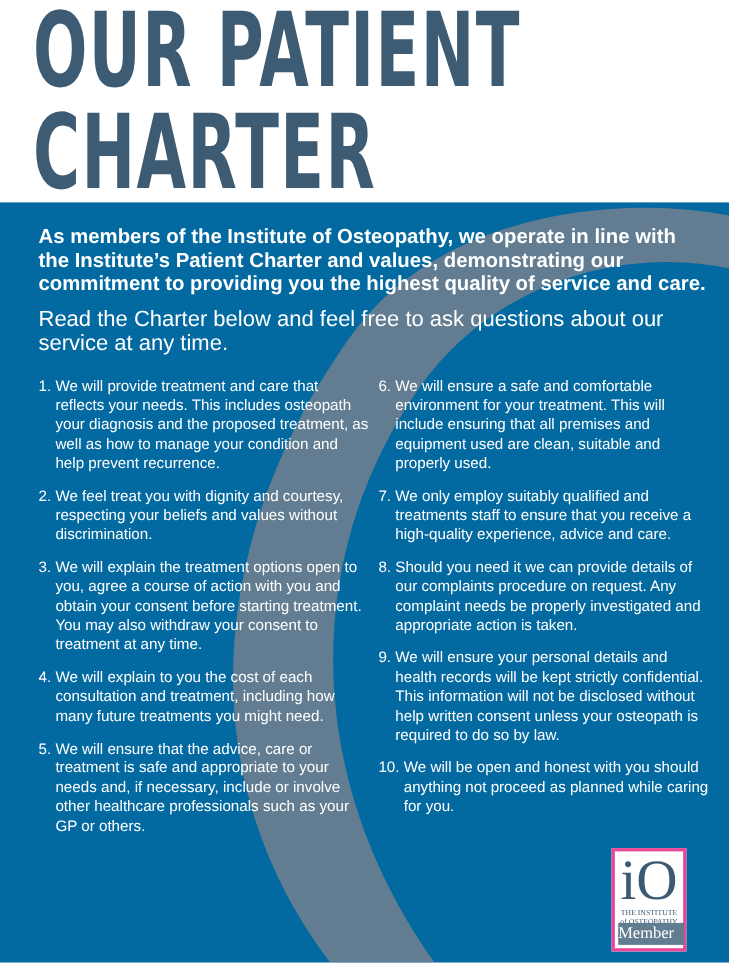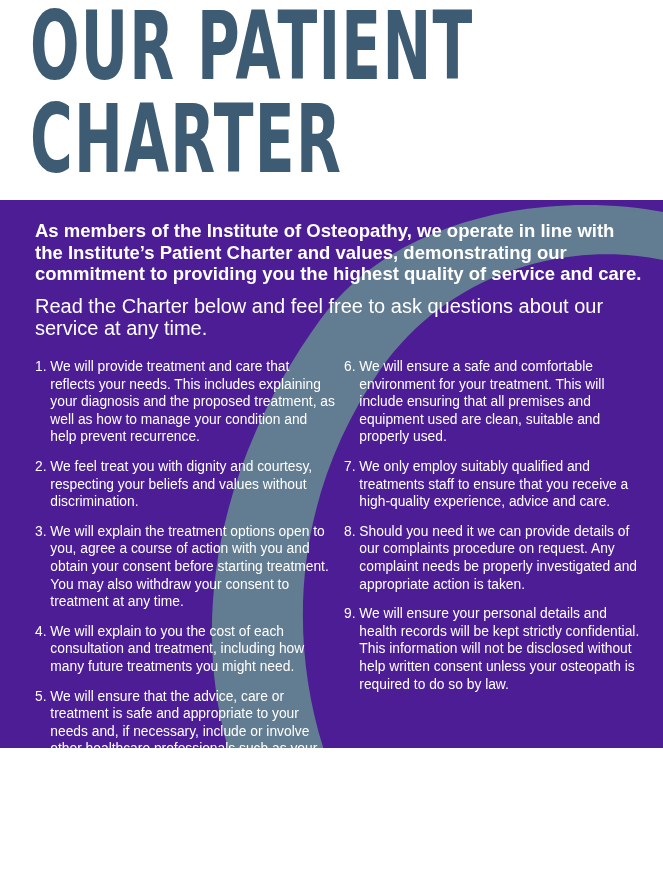--- a/index.html
+++ b/index.html
@@ -1,54 +1,54 @@
 <!DOCTYPE html>
 <html><head>
 <meta charset="utf-8">
 <style>
   html,body{margin:0;padding:0;}
   body{width:663px;height:891px;overflow:hidden;background:#ffffff;position:relative;font-family:"Liberation Sans",sans-serif;}
   .title{position:absolute;left:30px;top:0;margin:0;color:#3d5b73;font-family:"DejaVu Sans",sans-serif;font-weight:bold;font-size:94px;line-height:93px;letter-spacing:2px;transform:scaleX(0.62);transform-origin:left top;white-space:nowrap;}
   .title div{display:block;}
-  .panel{position:absolute;left:0;top:200px;width:663px;height:548px;background:#4c1d95;overflow:hidden;}
+  .panel{position:absolute;left:0;top:184px;width:663px;height:691px;background:#0369a1;overflow:hidden;}
   .arc{position:absolute;left:0;top:0;width:663px;height:691px;}
   .intro{position:absolute;left:35px;top:20px;width:610px;color:#fff;font-weight:bold;font-size:18.5px;line-height:21.5px;}
   .read{position:absolute;left:35px;top:96px;width:600px;color:#fff;font-size:20px;line-height:21.5px;}
   .col{position:absolute;color:#fff;font-size:13.8px;line-height:17.6px;}
   .col.left{left:35px;top:158px;width:300px;}
   .col.right{left:344px;top:158px;width:300px;}
   .item{display:flex;margin-bottom:12px;}
   .num{flex:0 0 auto;white-space:pre;}
   .txt{flex:1 1 auto;}
   .footer-note{position:absolute;right:126px;top:648px;color:#fff;font-size:9.6px;line-height:12.4px;text-align:right;width:260px;}
   .badge{position:absolute;left:556px;top:587px;width:68px;height:94px;background:#fff;border:3px solid #ec4899;box-sizing:border-box;}
   .badge .io{position:absolute;left:0;top:0;width:100%;text-align:center;font-family:"Liberation Serif",serif;color:#3d5a73;font-size:52px;line-height:54px;}
   .badge .inst{position:absolute;left:0;top:53px;width:100%;text-align:center;font-family:Liberation Serif, serif;color:#3d5a73;font-size:7px;line-height:7.5px;}
-  .badge .member{position:absolute;left:3px;bottom:3px;width:60px;height:20px;background:#627c90;color:#fff;text-align:center;font-family:"Liberation Serif",serif;font-size:15px;line-height:20px;}
+  .badge .member{position:absolute;left:3px;bottom:3px;width:60px;height:20px;background:#627c90;color:#fff;text-align:left;font-family:"Liberation Serif",serif;font-size:15px;line-height:20px;}
 </style>
 </head>
 <body>
 
 <h1 class="title">
   <div>OUR PATIENT</div>
   <div>CHARTER</div>
 </h1>
 
 <div class="panel">
   <svg class="arc" viewBox="0 0 663 691" preserveAspectRatio="none">
     <path d="M663,12 C560,-8 400,10 320,120 C190,300 170,520 300,691 L395,691 C280,530 270,330 380,170 C450,70 570,40 663,60 Z" fill="#627d91"></path>
   </svg>
 
   <div class="intro">As members of the Institute of Osteopathy, we operate in line with the Institute’s Patient Charter and values, demonstrating our commitment to providing you the highest quality of service and care.</div>
   <div class="read">Read the Charter below and feel free to ask questions about our service at any time.</div>
 
   <div class="col left">
     <div class="item">
         <span class="num">1. </span>
-        <span class="txt">We will provide treatment and care that reflects your needs. This includes explaining your diagnosis and the proposed treatment, as well as how to manage your condition and help prevent recurrence.</span>
+        <span class="txt">We will provide treatment and care that reflects your needs. This includes osteopath your diagnosis and the proposed treatment, as well as how to manage your condition and help prevent recurrence.</span>
       </div>
     <div class="item">
         <span class="num">2. </span>
         <span class="txt">We feel treat you with dignity and courtesy, respecting your beliefs and values without discrimination.</span>
       </div>
     <div class="item">
         <span class="num">3. </span>
         <span class="txt">We will explain the treatment options open to you, agree a course of action with you and obtain your consent before starting treatment. You may also withdraw your consent to treatment at any time.</span>
       </div>
     <div class="item">
@@ -71,20 +71,24 @@
         <span class="txt">We only employ suitably qualified and treatments staff to ensure that you receive a high-quality experience, advice and care.</span>
       </div>
     <div class="item">
         <span class="num">8. </span>
         <span class="txt">Should you need it we can provide details of our complaints procedure on request. Any complaint needs be properly investigated and appropriate action is taken.</span>
       </div>
     <div class="item">
         <span class="num">9. </span>
         <span class="txt">We will ensure your personal details and health records will be kept strictly confidential. This information will not be disclosed without help written consent unless your osteopath is required to do so by law.</span>
       </div>
+    <div class="item">
+        <span class="num">10. </span>
+        <span class="txt">We will be open and honest with you should anything not proceed as planned while caring for you.</span>
+      </div>
   </div>
 
 
   <div class="badge">
     <div class="io">iO</div>
     <div class="inst">
       <div>THE INSTITUTE</div>
       <div>of OSTEOPATHY</div>
     </div>
     <div class="member">Member</div>

